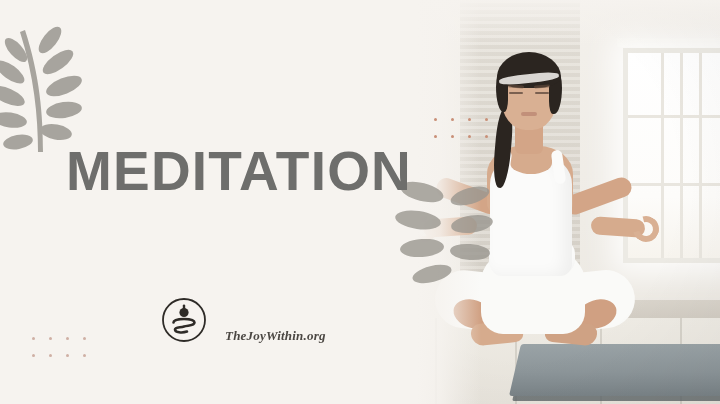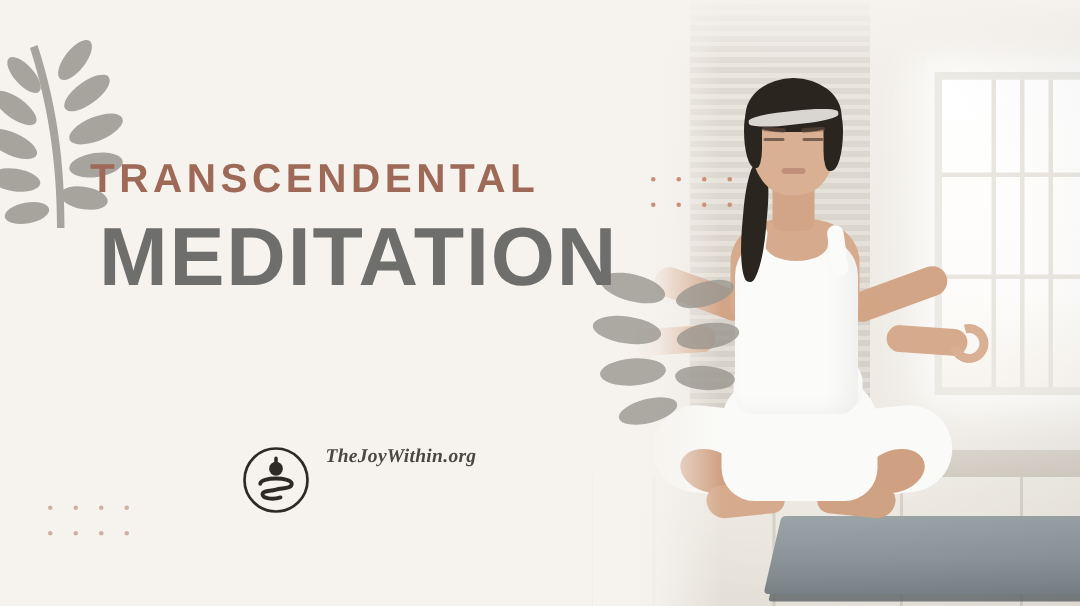--- a/index.html
+++ b/index.html
@@ -174,21 +174,21 @@
     background:#a86a53; border-radius:22px;
     display:flex; align-items:center; justify-content:center;
     box-shadow:0 2px 7px rgba(120,70,50,.18);
     cursor:pointer;
   }
   .cta-pill span {
     color:#fdf8f5; font-size:20px; font-weight:700; letter-spacing:1.6px;
   }
 
   
-  .logo-row { position:absolute; left:160px; top:296px; display:flex; align-items:flex-start; gap:9px; }
+  .logo-row { position:absolute; left:160px; top:296px; display:flex; align-items:flex-end; gap:17px; }
   .logo-mark { width:48px; height:48px; }
   .logo-text {
     font-family:"Liberation Serif", serif;
     font-style:italic; font-weight:700;
     font-size:13px; color:#4b4743; letter-spacing:.2px;
   }
 </style>
 </head>
 <body>
 
@@ -302,21 +302,20 @@
     <span></span>
       <span></span>
       <span></span>
       <span></span>
     <span></span>
       <span></span>
       <span></span>
       <span></span>
   </div>
 
-  <div class="title-kicker">TRANSCENDENTAL</div>
   <div class="title-main">MEDITATION</div>
 
 
   <div class="logo-row">
     <svg class="logo-mark" viewBox="0 0 48 48">
       <circle cx="24" cy="24" r="21" fill="none" stroke="#2e2b27" stroke-width="1.8"></circle>
       <circle cx="24" cy="16.5" r="4.6" fill="#2e2b27"></circle>
       <path d="M24 9.6 L24 13.4" stroke="#2e2b27" stroke-width="2.4" stroke-linecap="round"></path>
       <path d="M13.5 26.5 C13.5 21.8 34.5 21.8 34.5 26.5 C34.5 30 28 29.2 24 30.4 C20 31.6 15 31 15 33.5 C15 36.5 22 37.2 27 35.6" fill="none" stroke="#2e2b27" stroke-width="2.6" stroke-linecap="round"></path>
     </svg>

